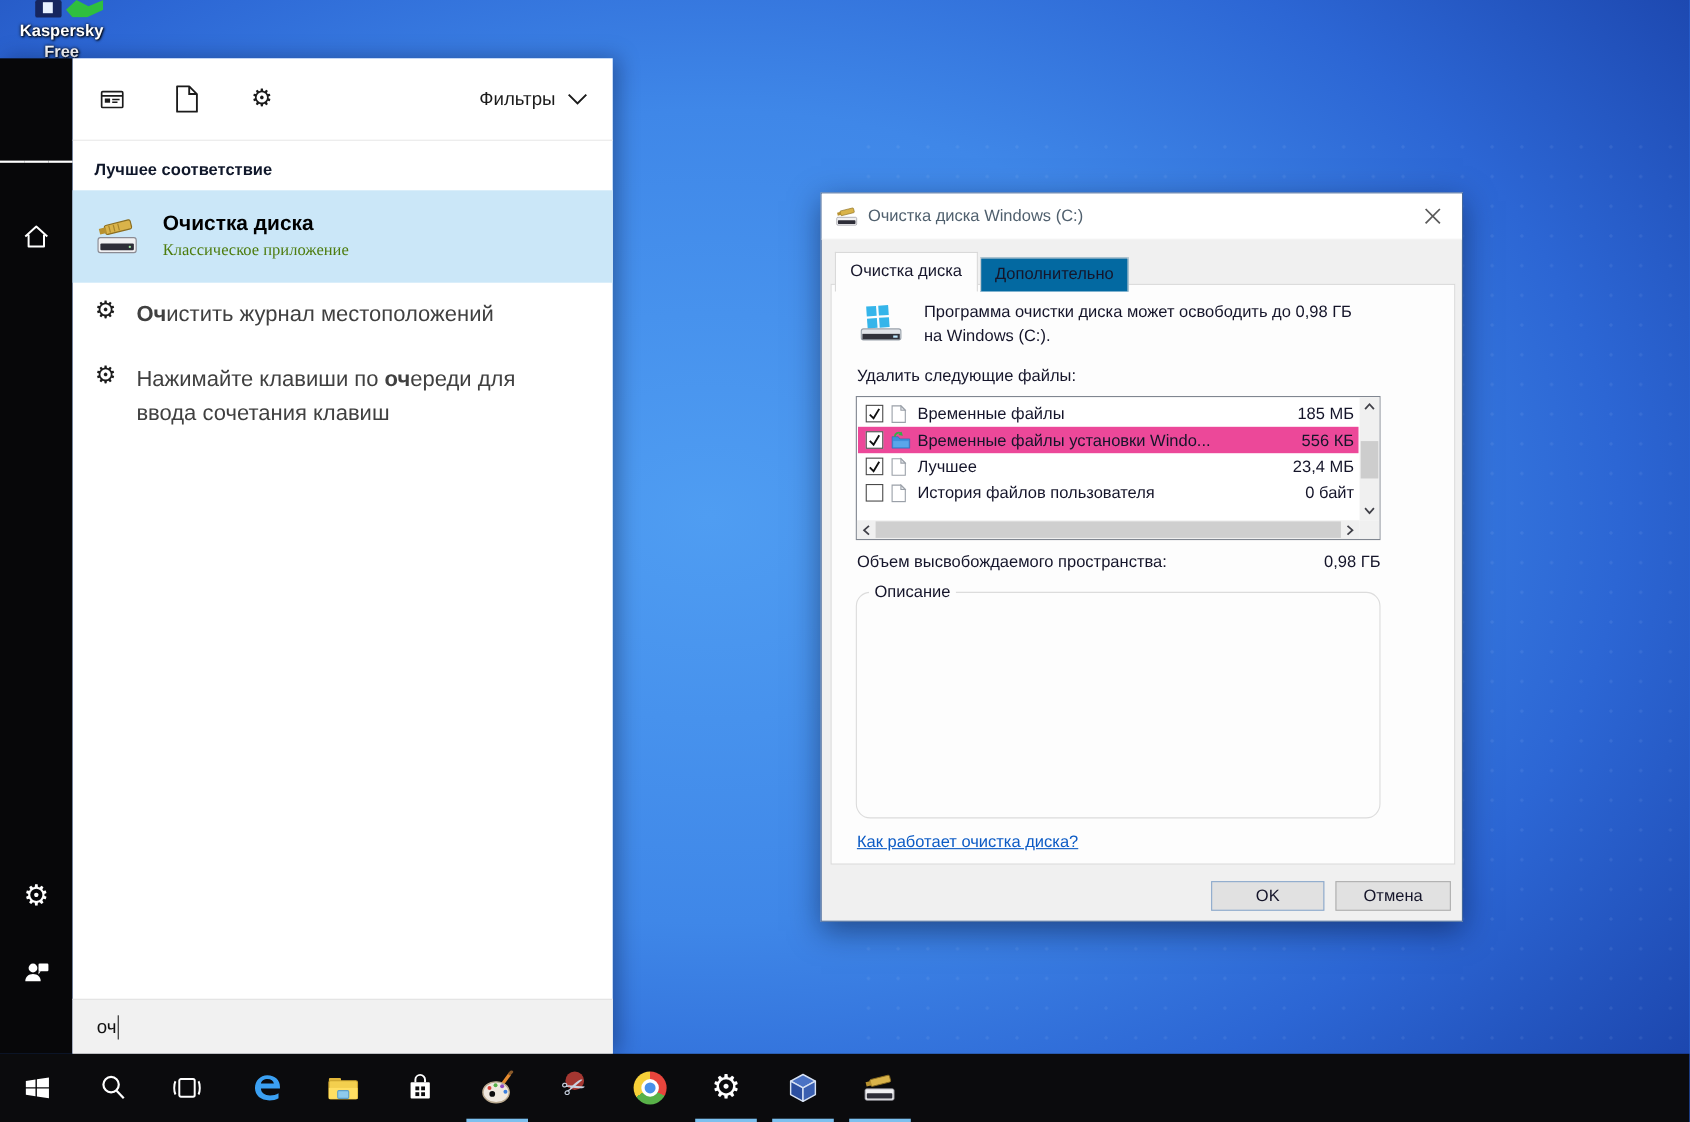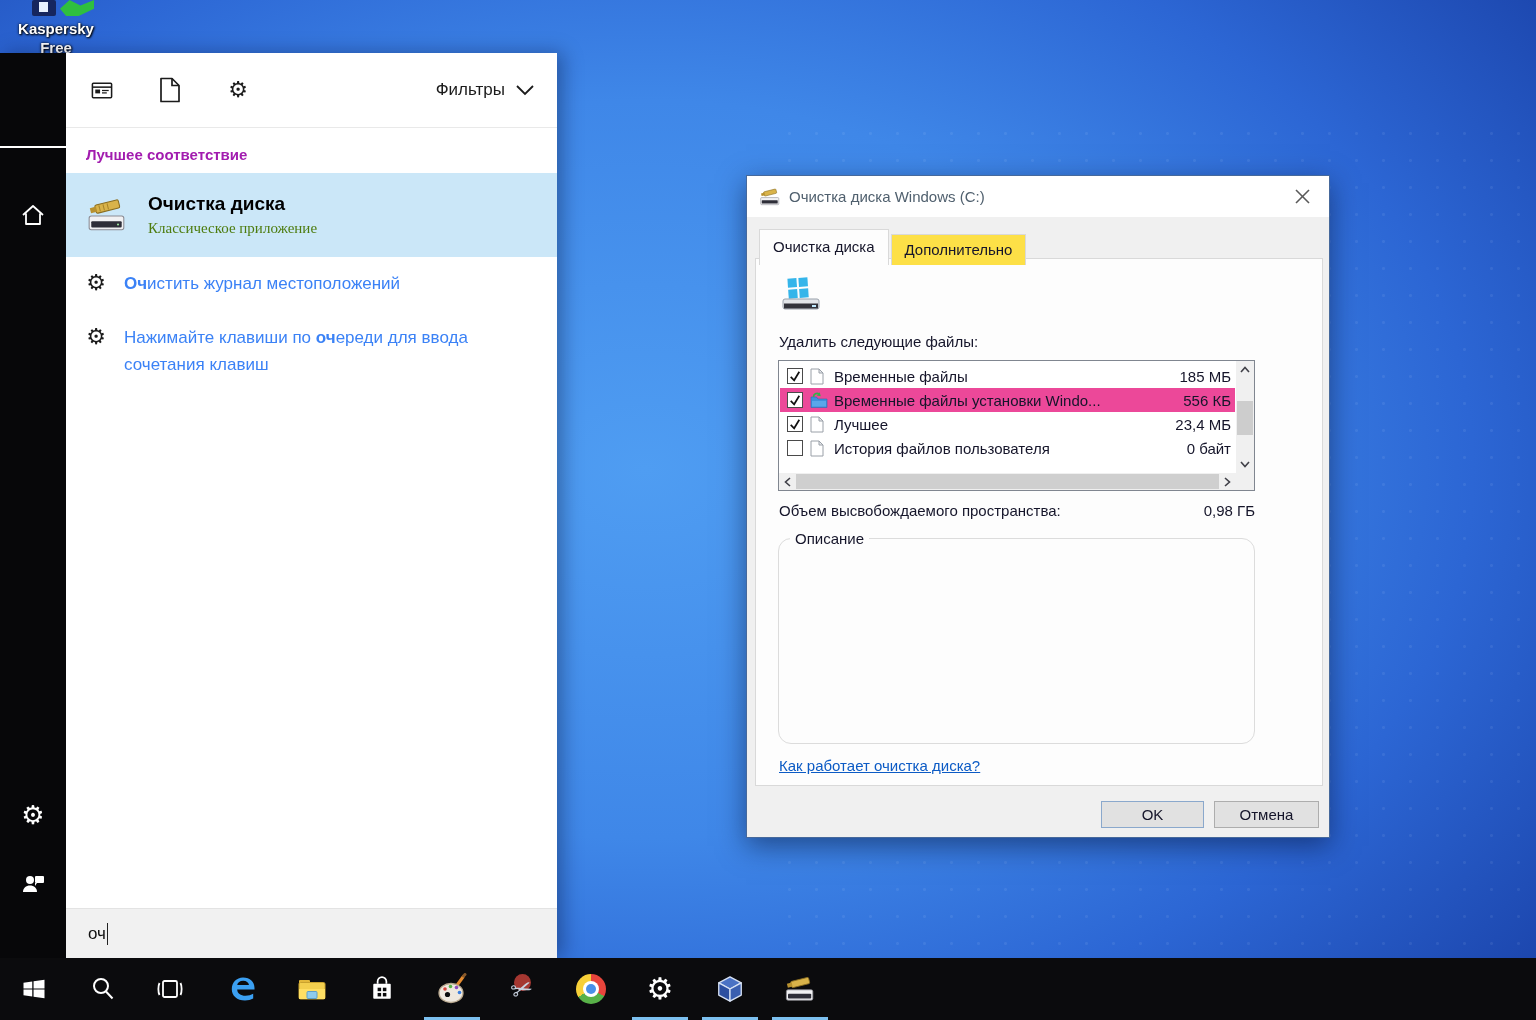--- a/index.html
+++ b/index.html
@@ -32,48 +32,48 @@
   .rail .ricon { position:absolute; left:0; width:66px; height:48px; display:flex; align-items:center; justify-content:center; color:#fff; }
   .hamburger span { display:block; width:22px; height:2px; background:#fff; margin:3px 0; }
   .panel-body { position:absolute; left:66px; top:0; width:491px; height:100%; background:#fff; }
 
   .sp-header { height:75px; display:flex; align-items:center; padding:0 22px 0 24px; border-bottom:1px solid #e9e9e9; color:#1b1b1b; }
   .sp-header .hicon { width:24px; height:24px; margin-right:44px; display:flex; align-items:center; justify-content:center; }
   .sp-header .filters { margin-left:auto; display:flex; align-items:center; font-size:17px; color:#1b1b1b; }
   .sp-header .filters svg { margin-left:10px; }
   .glyph-gear { font-family:"DejaVu Sans", sans-serif; font-size:22px; line-height:1; color:#1b1b1b; }
 
-  .section-label { padding:18px 0 10px 20px; font-size:15px; font-weight:bold; color:#a21caf; }
+  .section-label { padding:18px 0 10px 20px; font-size:15px; font-weight:bold; color:#0f172a; }
 
   .best-match { height:84px; background:#cbe7f8; display:flex; align-items:center; padding-left:20px; cursor:default; }
   .best-match .bm-icon { width:42px; height:42px; margin-right:20px; }
   .bm-title { font-size:19px; font-weight:bold; color:#000; }
   .bm-sub { font-size:15px; color:#4d7c0f; margin-top:5px;font-family:Liberation Serif, serif; }
 
   .param-item { display:flex; padding:14px 20px 14px 18px; align-items:flex-start; cursor:default; }
   .param-item .pi-icon { width:24px; margin-right:16px; margin-top:1px; text-align:center; }
-  .param-item .pi-text { font-size:17px; color:#3b82f6; line-height:1.55; width:345px; }
+  .param-item .pi-text { font-size:20px; color:#404040; line-height:1.55; width:345px; }
   .param-item b { font-weight:bold; }
 
   .search-box { position:absolute; left:0; bottom:0; width:100%; height:50px; background:#f1f1f1;
     border-top:1px solid #e3e3e3; display:flex; align-items:center; padding-left:22px; }
   .search-box .val { font-size:17px; color:#111; }
   .search-box .caret { display:inline-block; width:1.5px; height:22px; background:#222; margin-left:1px; vertical-align:middle; }
 
   
   .dialog { position:absolute; left:746px; top:175px; width:584px; height:663px; background:#f0f0f0;
     border:1px solid #46699c; box-shadow:0 8px 26px rgba(5,15,50,.5); font-size:15px; color:#15152a; }
   .titlebar { position:absolute; left:0; top:0; width:100%; height:42px; background:#fff;
     display:flex; align-items:center; padding:0 12px; border-bottom:1px solid #f0f0f0;justify-content:space-between; }
   .titlebar .t-icon { width:22px; height:22px; margin-right:8px; }
   .titlebar .t-text { font-size:15px; color:#50606e; }
   .titlebar .t-close { margin-left:auto; width:30px; height:30px; display:flex; align-items:center; justify-content:center; }
 
   .tabs { position:absolute; left:12px; top:53px; display:flex; align-items:flex-end; z-index:4; }
-  .tab { padding:6px 13px 7px; border:1px solid #d9d9d9; border-bottom:none; background:#fde047; font-size:15px; color:#15152a; }
+  .tab { padding:6px 13px 7px; border:1px solid #d9d9d9; border-bottom:none; background:#0369a1; font-size:15px; color:#15152a; }
   .tab.active { background:#fdfdfd; padding:8px 13px 10px; position:relative; }
   .tab.inactive { margin-left:2px; }
 
   .tabpage { position:absolute; left:8px; top:82px; width:568px; height:528px;
     background:#fdfdfd; border:1px solid #d9d9d9; }
 
   .intro { position:absolute; left:20px; top:10px; display:flex; }
   .intro .drive { width:50px; height:50px; margin-right:14px; }
   .intro .txt { font-size:15px; line-height:1.45; white-space:pre-line; width:440px; padding-top:4px; }
 
@@ -266,20 +266,22 @@
         <g transform="rotate(-4 22 18)" fill="#35b5ea">
           <rect x="12" y="9" width="9" height="9"></rect>
             <rect x="23" y="9" width="9" height="9"></rect>
           <rect x="12" y="20" width="9" height="9"></rect>
             <rect x="23" y="20" width="9" height="9"></rect>
         </g>
         <rect x="7" y="30" width="36" height="10" rx="2" fill="#e2e5e9" stroke="#99a1ab"></rect>
         <rect x="8" y="34.5" width="34" height="5" fill="#32333b"></rect>
         <rect x="36" y="36" width="4" height="2" fill="#bfe9ff"></rect>
       </svg>
+      <div class="txt">Программа очистки диска может освободить до 0,98 ГБ
+на Windows (C:).</div>
     </div>
 
     <div class="files-label">Удалить следующие файлы:</div>
 
     <div class="listbox">
       <div class="lb-rows">
         <div class="lb-row">
           <span class="cb checked">
               <svg width="12" height="12" viewBox="0 0 14 14">
                 <polyline points="2,8 6,12 12,2" fill="none" stroke="#101010" stroke-width="2"></polyline>

